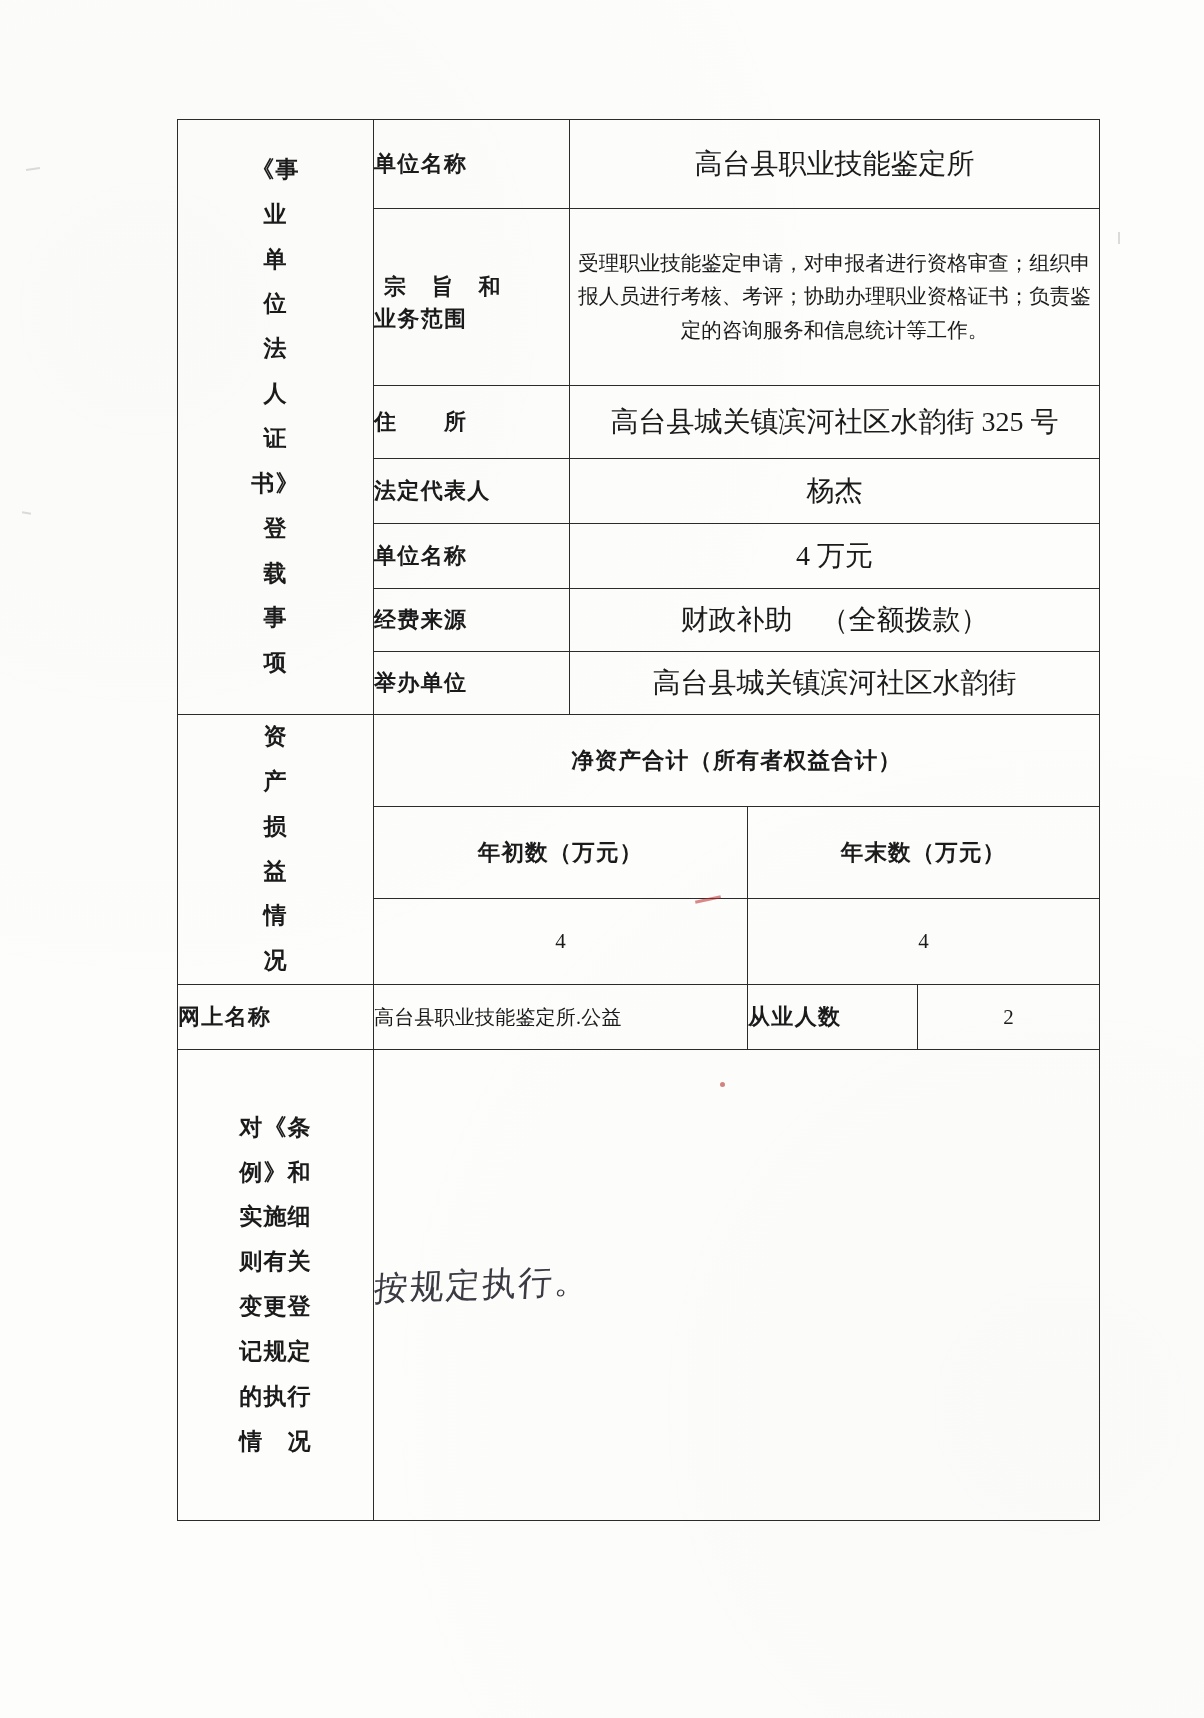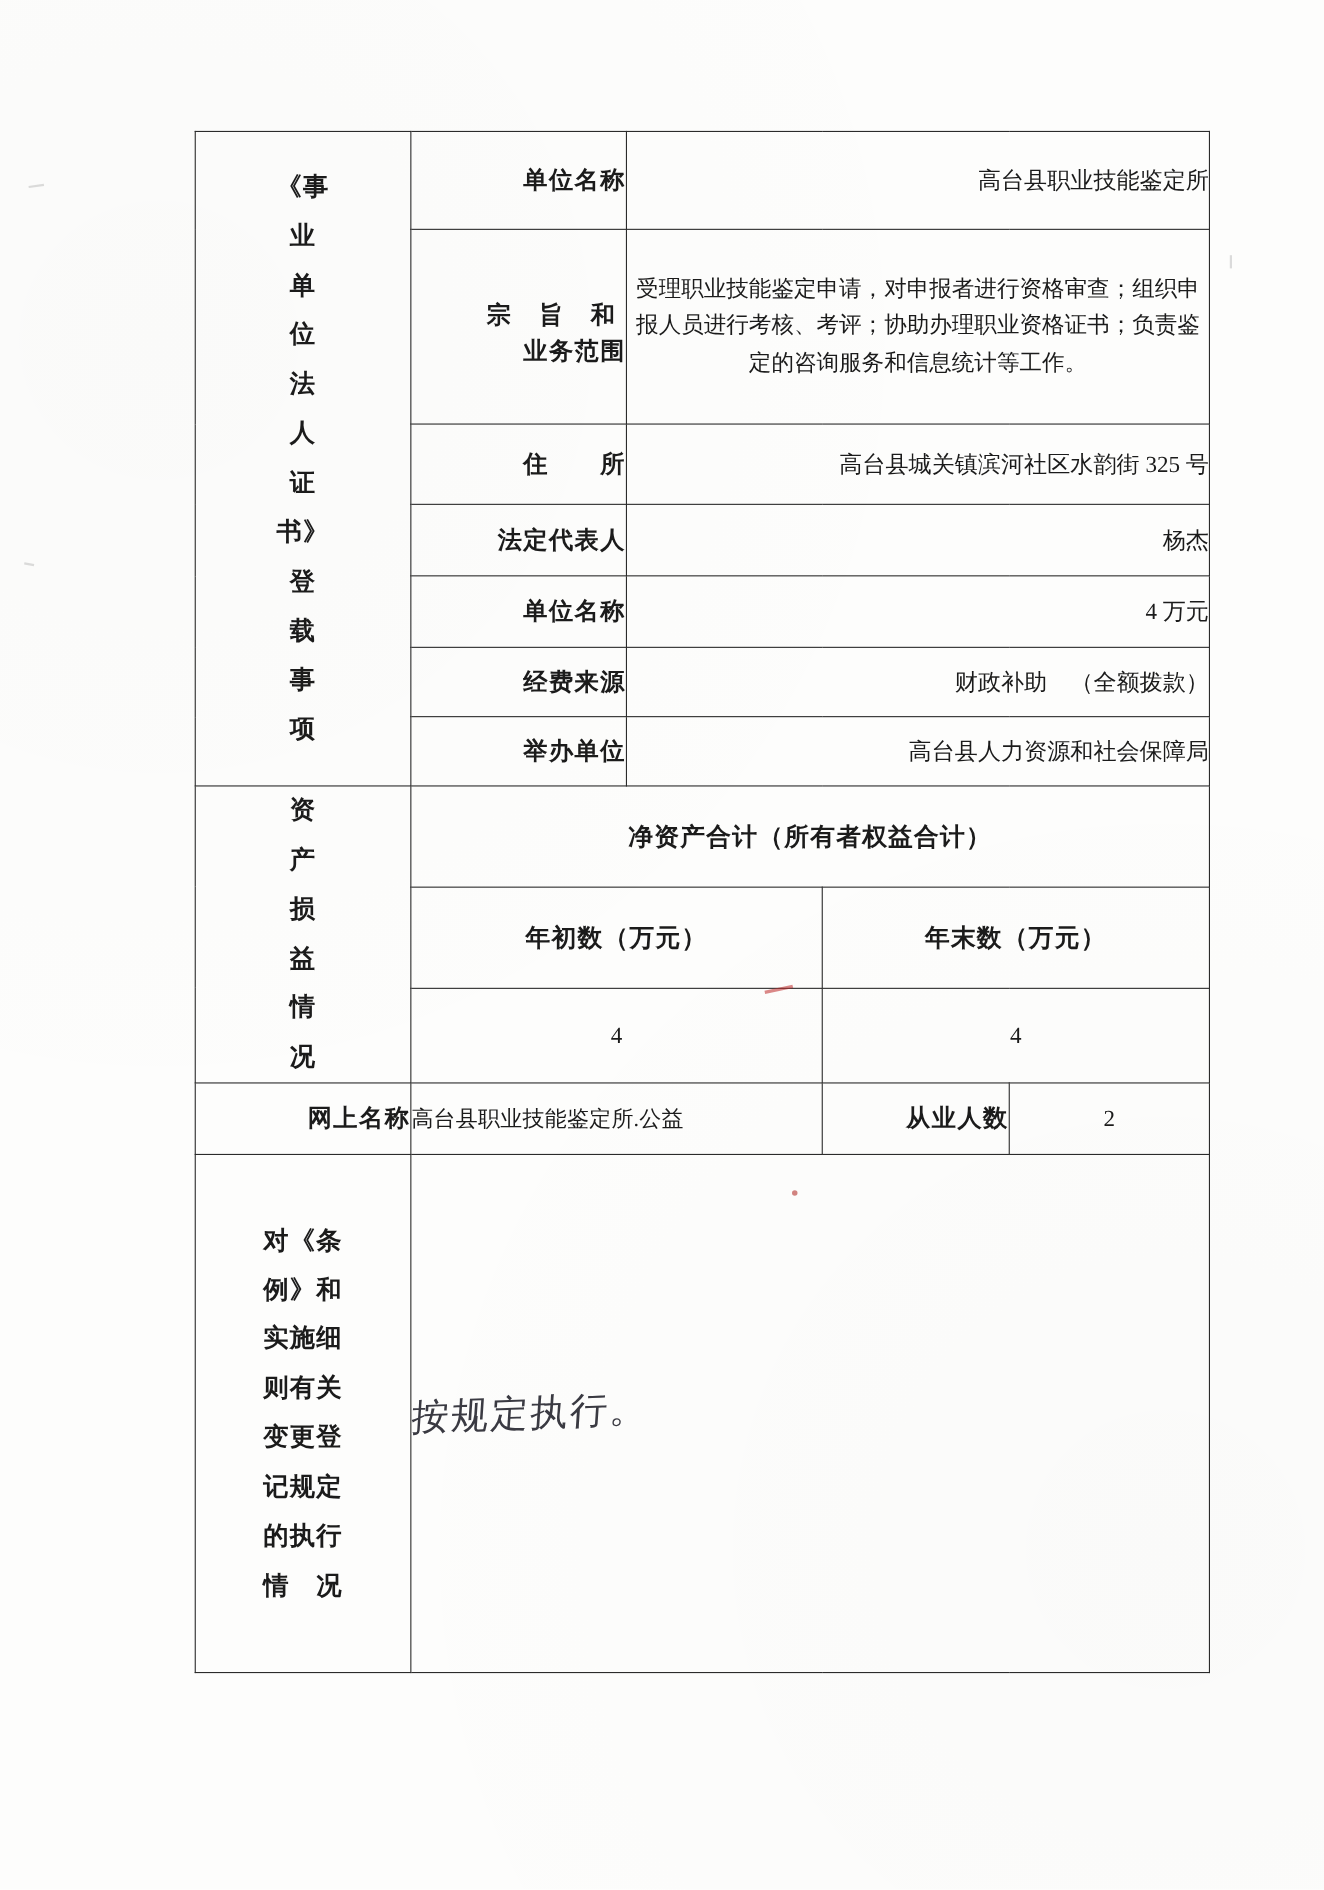--- a/index.html
+++ b/index.html
@@ -37,39 +37,39 @@
     border-collapse: collapse;
     table-layout: fixed;
   }
   table.form td {
     border: 1.4px solid #2b2b2b;
     vertical-align: middle;
     padding: 0;
   }
 
   .lbl {
-    text-align: right;
+    text-align: left;
     font-weight: bold;
     font-size: 22px;
     letter-spacing: 0.06em;
     line-height: 1.45;
   }
   .vert {
     text-align: center;
     font-weight: bold;
     font-size: 23px;
     line-height: 1.95;
     letter-spacing: 0.05em;
     padding: 10px 4px;
   }
   .val {
-    font-size: 21px;
+    font-size: 28px;
     padding: 8px 12px 8px 16px;
     line-height: 1.62;
-    text-align: right;
+    text-align: center;
   }
   .val-multi {
     font-size: 20.5px;
     padding: 12px 14px 12px 16px;
     line-height: 1.62;
     text-align: center;
   }
   .center-bold {
     text-align: center;
     font-weight: bold;
@@ -177,21 +177,21 @@
     <td class="val" colspan="3">4 万元</td>
   </tr>
 
   <tr>
     <td class="lbl" style="height:62px">经费来源</td>
     <td class="val" colspan="3">财政补助　（全额拨款）</td>
   </tr>
 
   <tr>
     <td class="lbl" style="height:62px">举办单位</td>
-    <td class="val" colspan="3">高台县人力资源和社会保障局</td>
+    <td class="val" colspan="3">高台县城关镇滨河社区水韵街</td>
   </tr>
 
   <tr>
     <td class="vert" rowspan="3">
       <div>资</div>
       <div>产</div>
       <div>损</div>
       <div>益</div>
       <div>情</div>
       <div>况</div>

